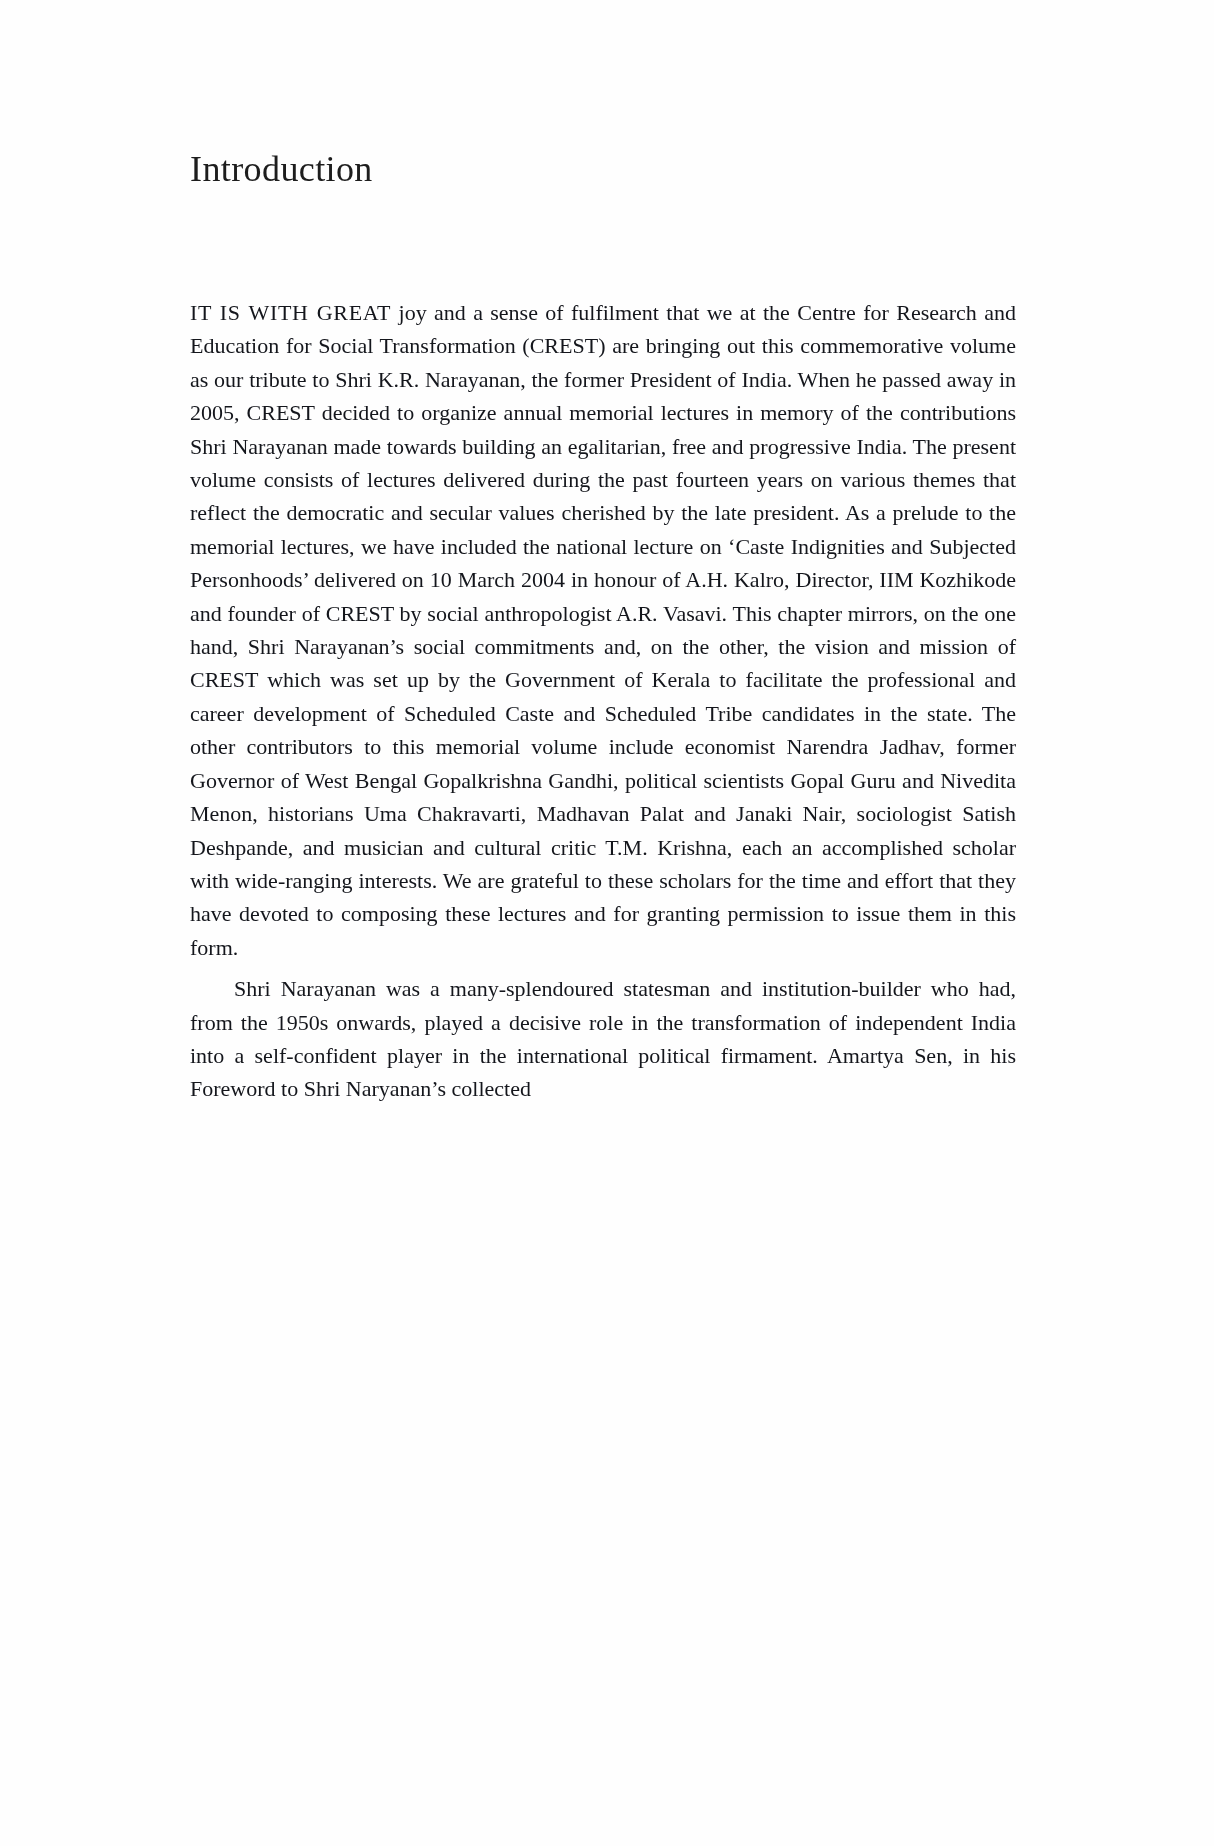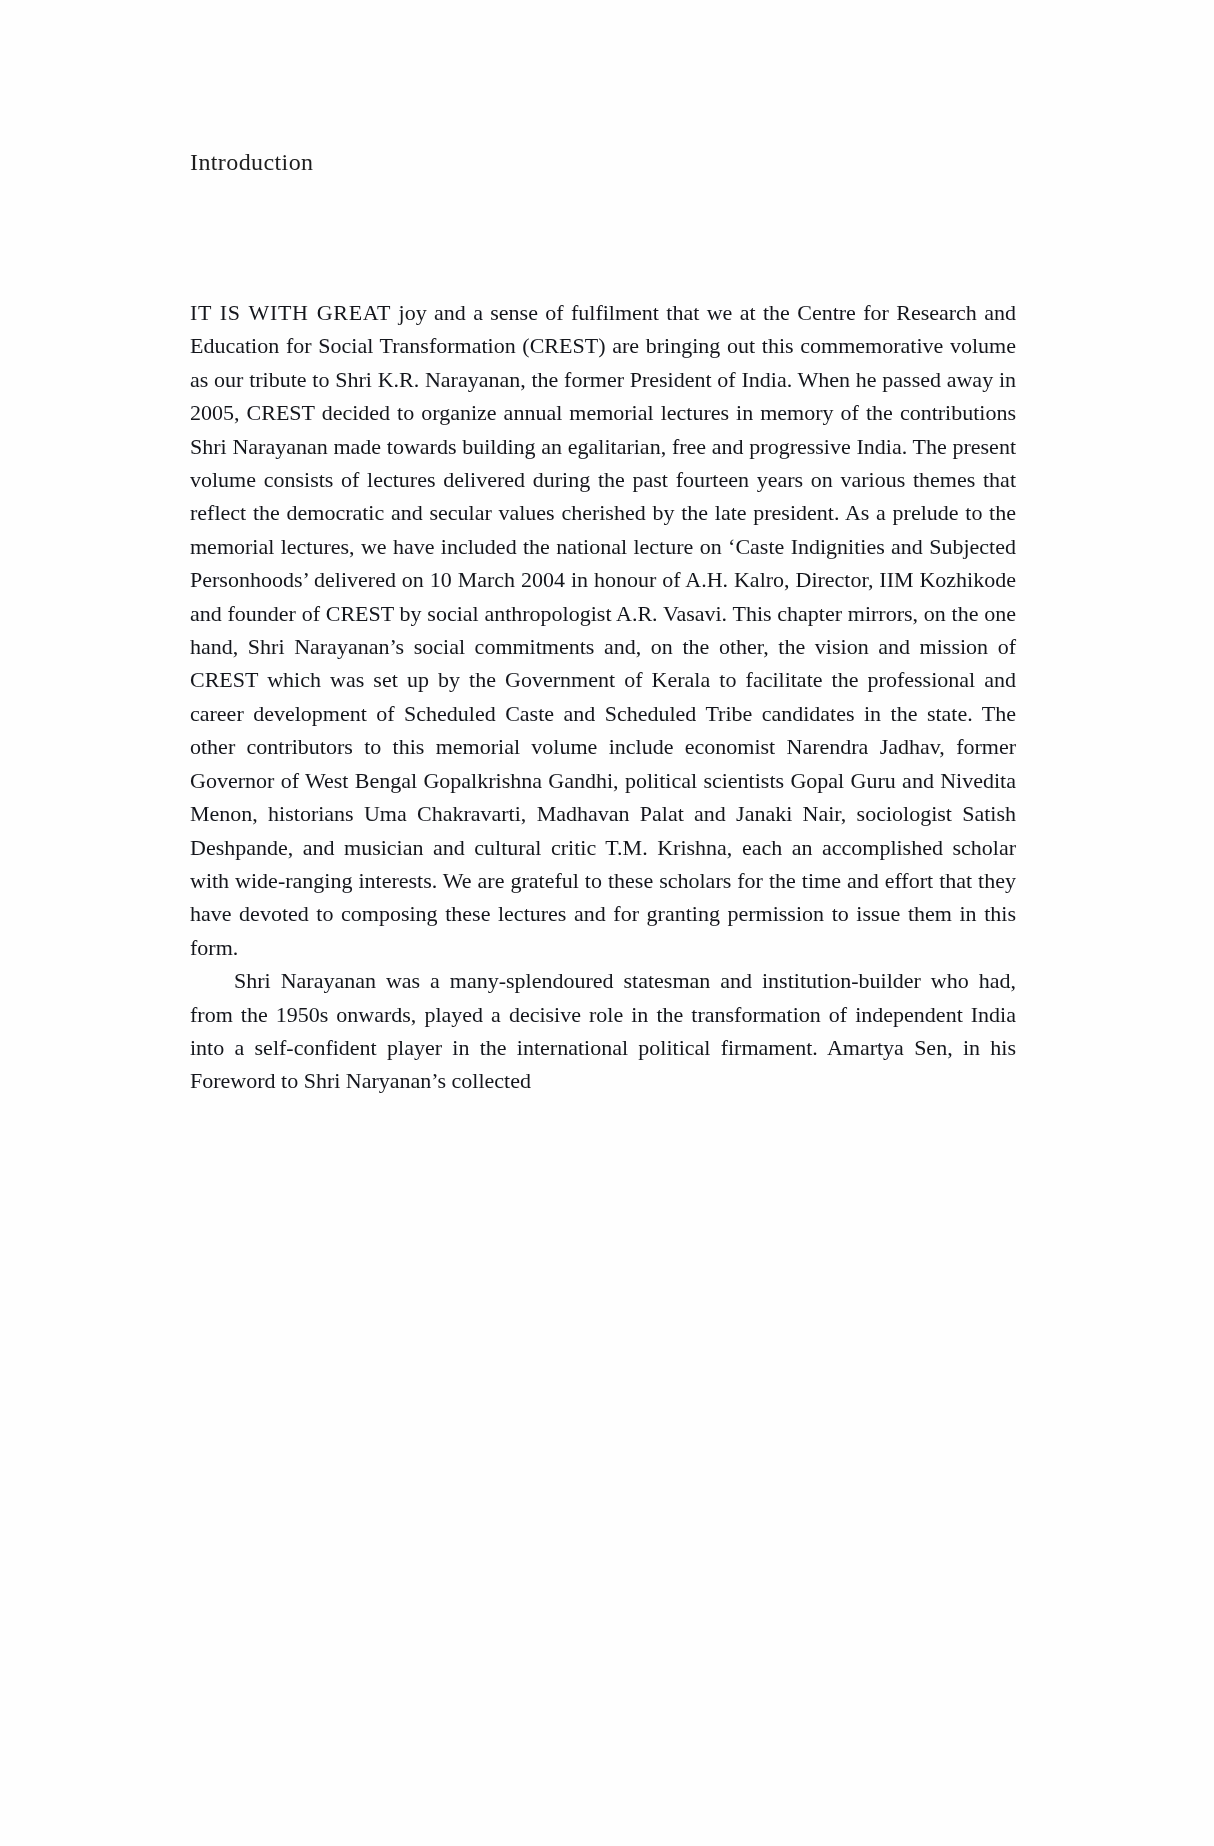--- a/index.html
+++ b/index.html
@@ -20,21 +20,21 @@
     height: 1846px;
     background: #fefefe;
     overflow: hidden;
     box-sizing: border-box;
   }
 
   .chapter-title {
     position: absolute;
     left: 190px;
     top: 148px;
-    font-size: 24px;
+    font-size: 36px;
     font-weight: 400;
     letter-spacing: 0.4px;
     color: #1d1d1d;
     margin: 0;
     line-height: 1.2;
   }
 
   .body-copy {
     position: absolute;
     left: 190px;
@@ -58,20 +58,21 @@
   }
 
   .smallcaps {
     font-variant: small-caps;
     letter-spacing: 0.7px;
   }
 
   
   .body-copy p:last-child {
     text-align: justify;
+    margin-top: 8px;
   }
 </style>
 </head>
 <body>
 
 <div class="page">
 
   <h1 class="chapter-title">Introduction</h1>
 
   <div class="body-copy">

